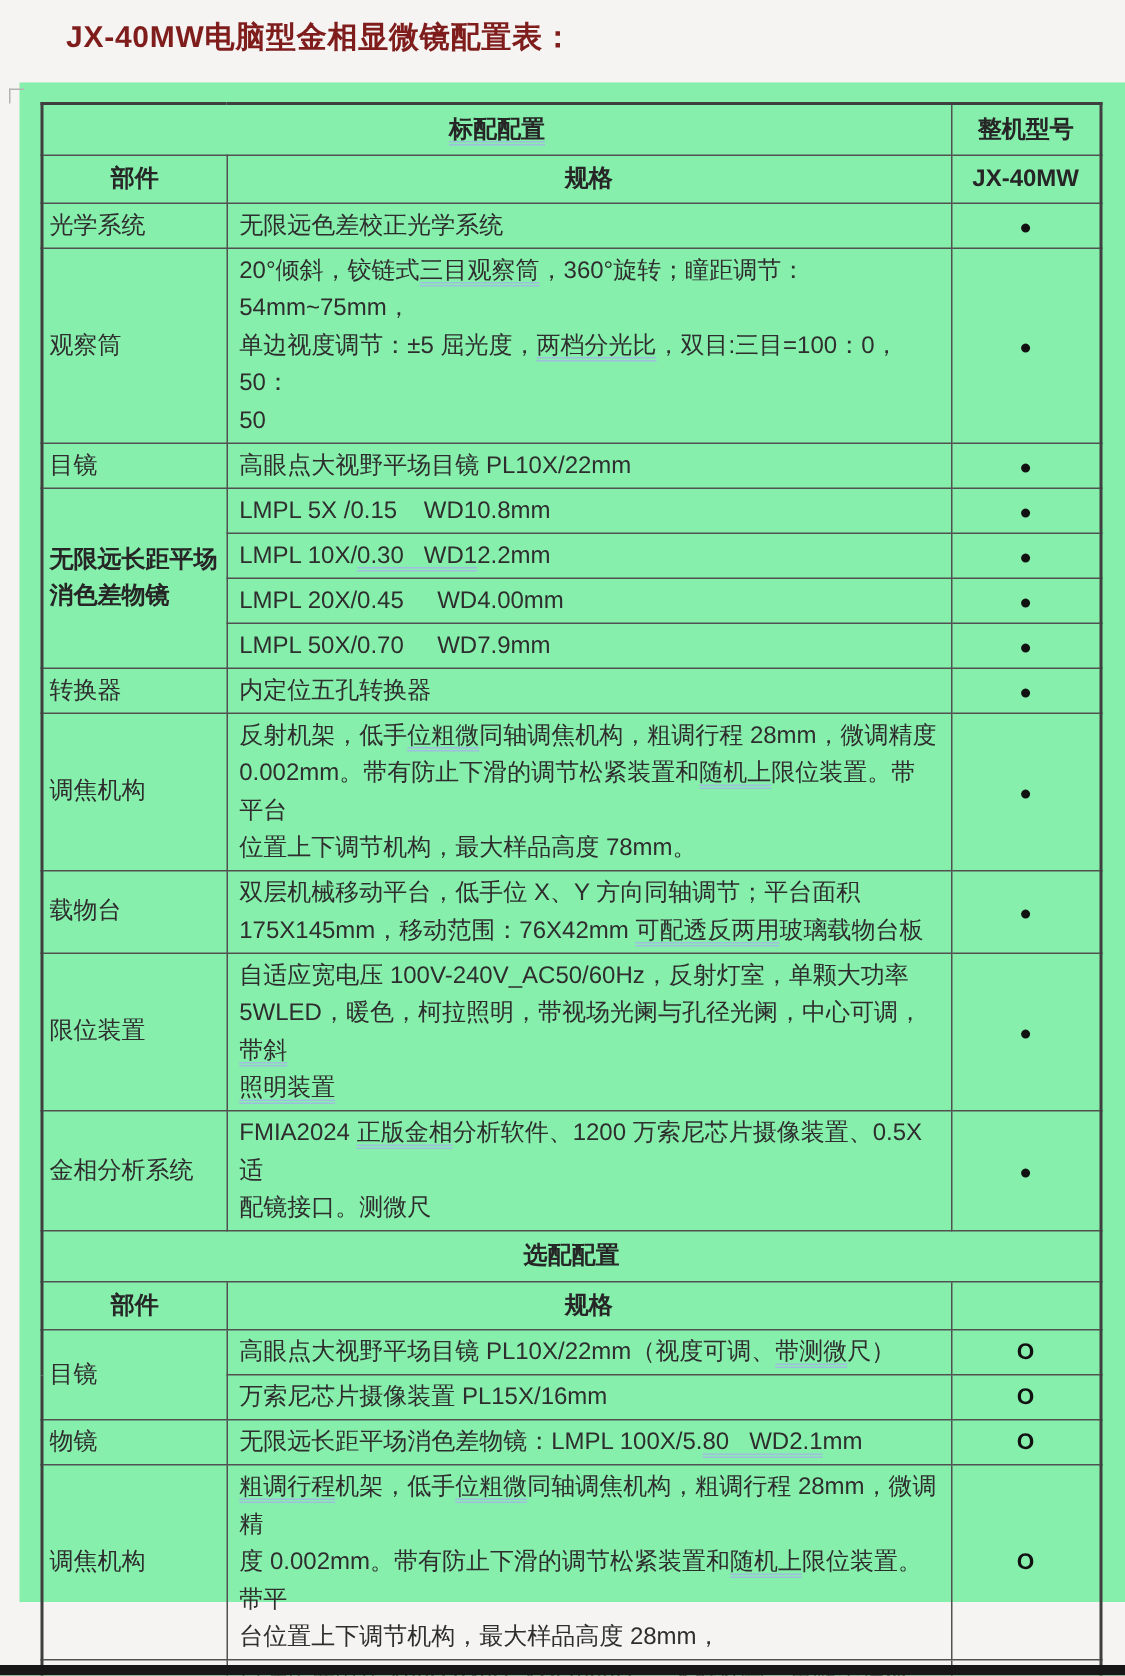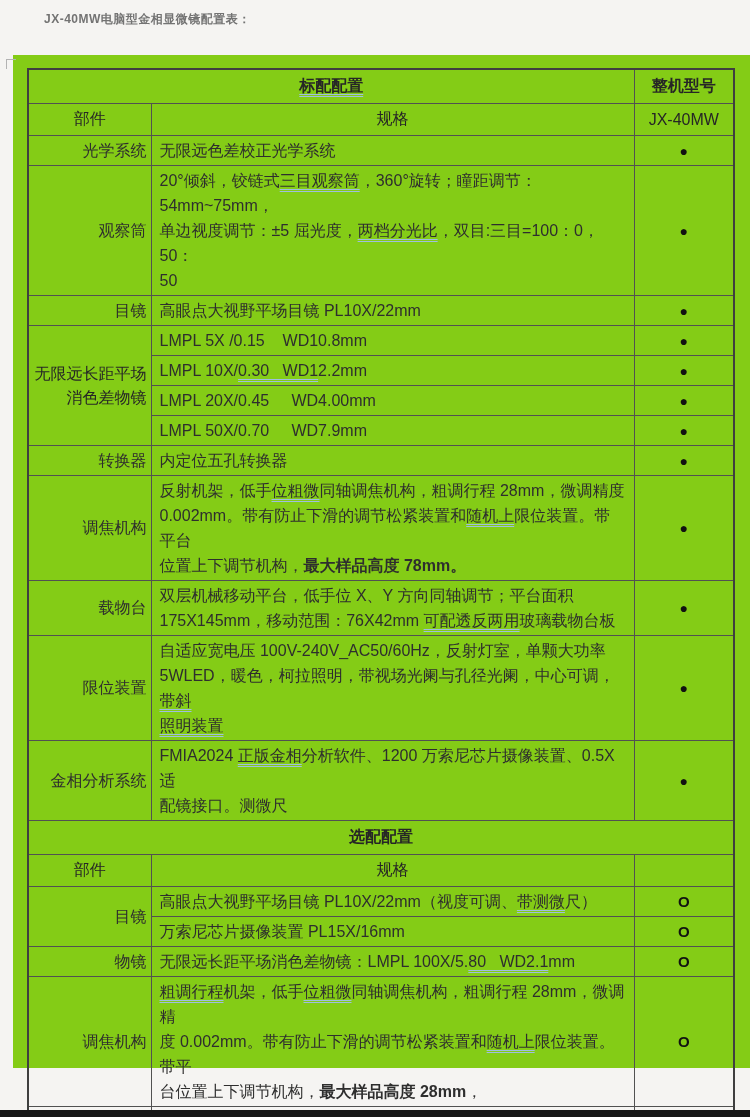--- a/index.html
+++ b/index.html
@@ -4,64 +4,64 @@
 <style>
   html,body{margin:0;padding:0;}
   body{
     width:750px;height:1117px;position:relative;overflow:hidden;
     background:#f5f4f2;
     font-family:"Liberation Sans","DejaVu Sans",sans-serif;
     color:#2e2e2e;
   }
   .page-title{
     position:absolute;left:44px;top:11px;
-    font-size:12px;font-weight:bold;color:#737373;letter-spacing:.5px;
+    font-size:20px;font-weight:bold;color:#7f1d1d;letter-spacing:.5px;
   }
   .panel{
     position:absolute;left:13px;top:55px;width:737px;height:1013px;
-    background:#84cc16;
+    background:#86efac;
   }
   .corner-mark{
     position:absolute;left:-7px;top:4px;width:9px;height:9px;
     border-left:1px solid #b3b3b3;border-top:1px solid #b3b3b3;
   }
   table.cfg{
     border-collapse:collapse;table-layout:fixed;
     width:706px;margin:13px 0 0 14px;
     border:2px solid #3f3f3f;
   }
   table.cfg td{
     border:1px solid #515151;
     font-size:16px;vertical-align:middle;
     overflow:hidden;
   }
   td.section-cell{
     font-weight:bold;text-align:center;height:31px;color:#262626;
   }
   td.head-cell{
-    font-weight:normal;text-align:center;height:29px;color:#262626;
+    font-weight:bold;text-align:center;height:29px;color:#262626;
   }
   td.part{
-    text-align:right;line-height:24px;padding:2px 4px;white-space:pre-line;
-  }
-  td.part.bold{font-weight:normal;color:#262626;}
+    text-align:left;line-height:24px;padding:2px 4px;white-space:pre-line;
+  }
+  td.part.bold{font-weight:bold;color:#262626;}
   td.spec{
     padding:2px 8px;line-height:25px;white-space:pre-wrap;text-align:left;
   }
   td.mark{text-align:center;}
   td.mark.dot{font-size:14px;color:#111;}
   td.mark.oh{font-size:15px;font-weight:bold;color:#111;}
   .u{
     text-decoration:underline;
     text-decoration-style:double;
     text-decoration-color:#9fbedf;
     text-decoration-thickness:1px;
     text-underline-offset:3px;
   }
-  .bold{font-weight:bold;}
+  .bold{font-weight:normal;}
   .bottom-bar{
     position:absolute;left:0;top:1110px;width:750px;height:7px;
     background:#171717;
   }
 </style>
 </head>
 <body>
 
 <div class="page-title">JX-40MW电脑型金相显微镜配置表：</div>
 

